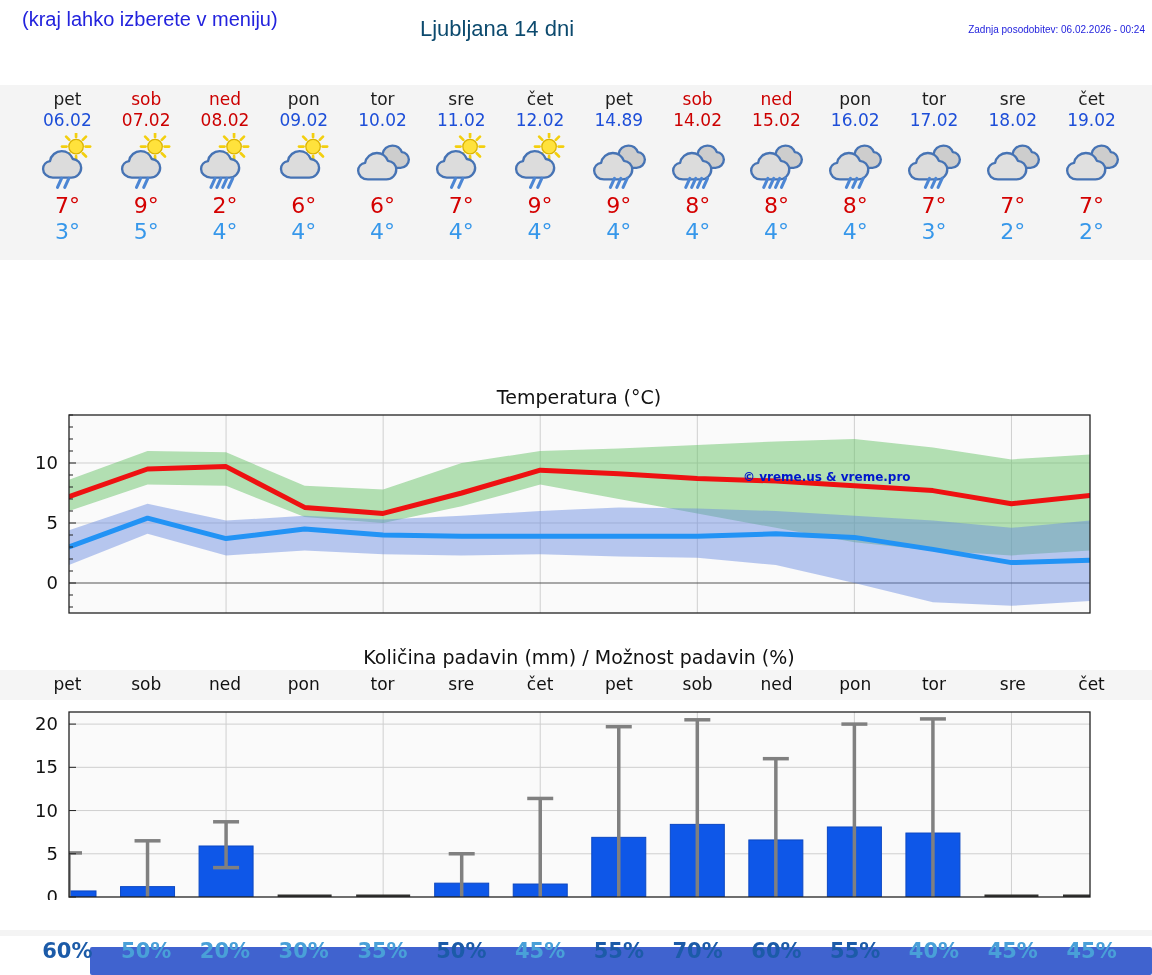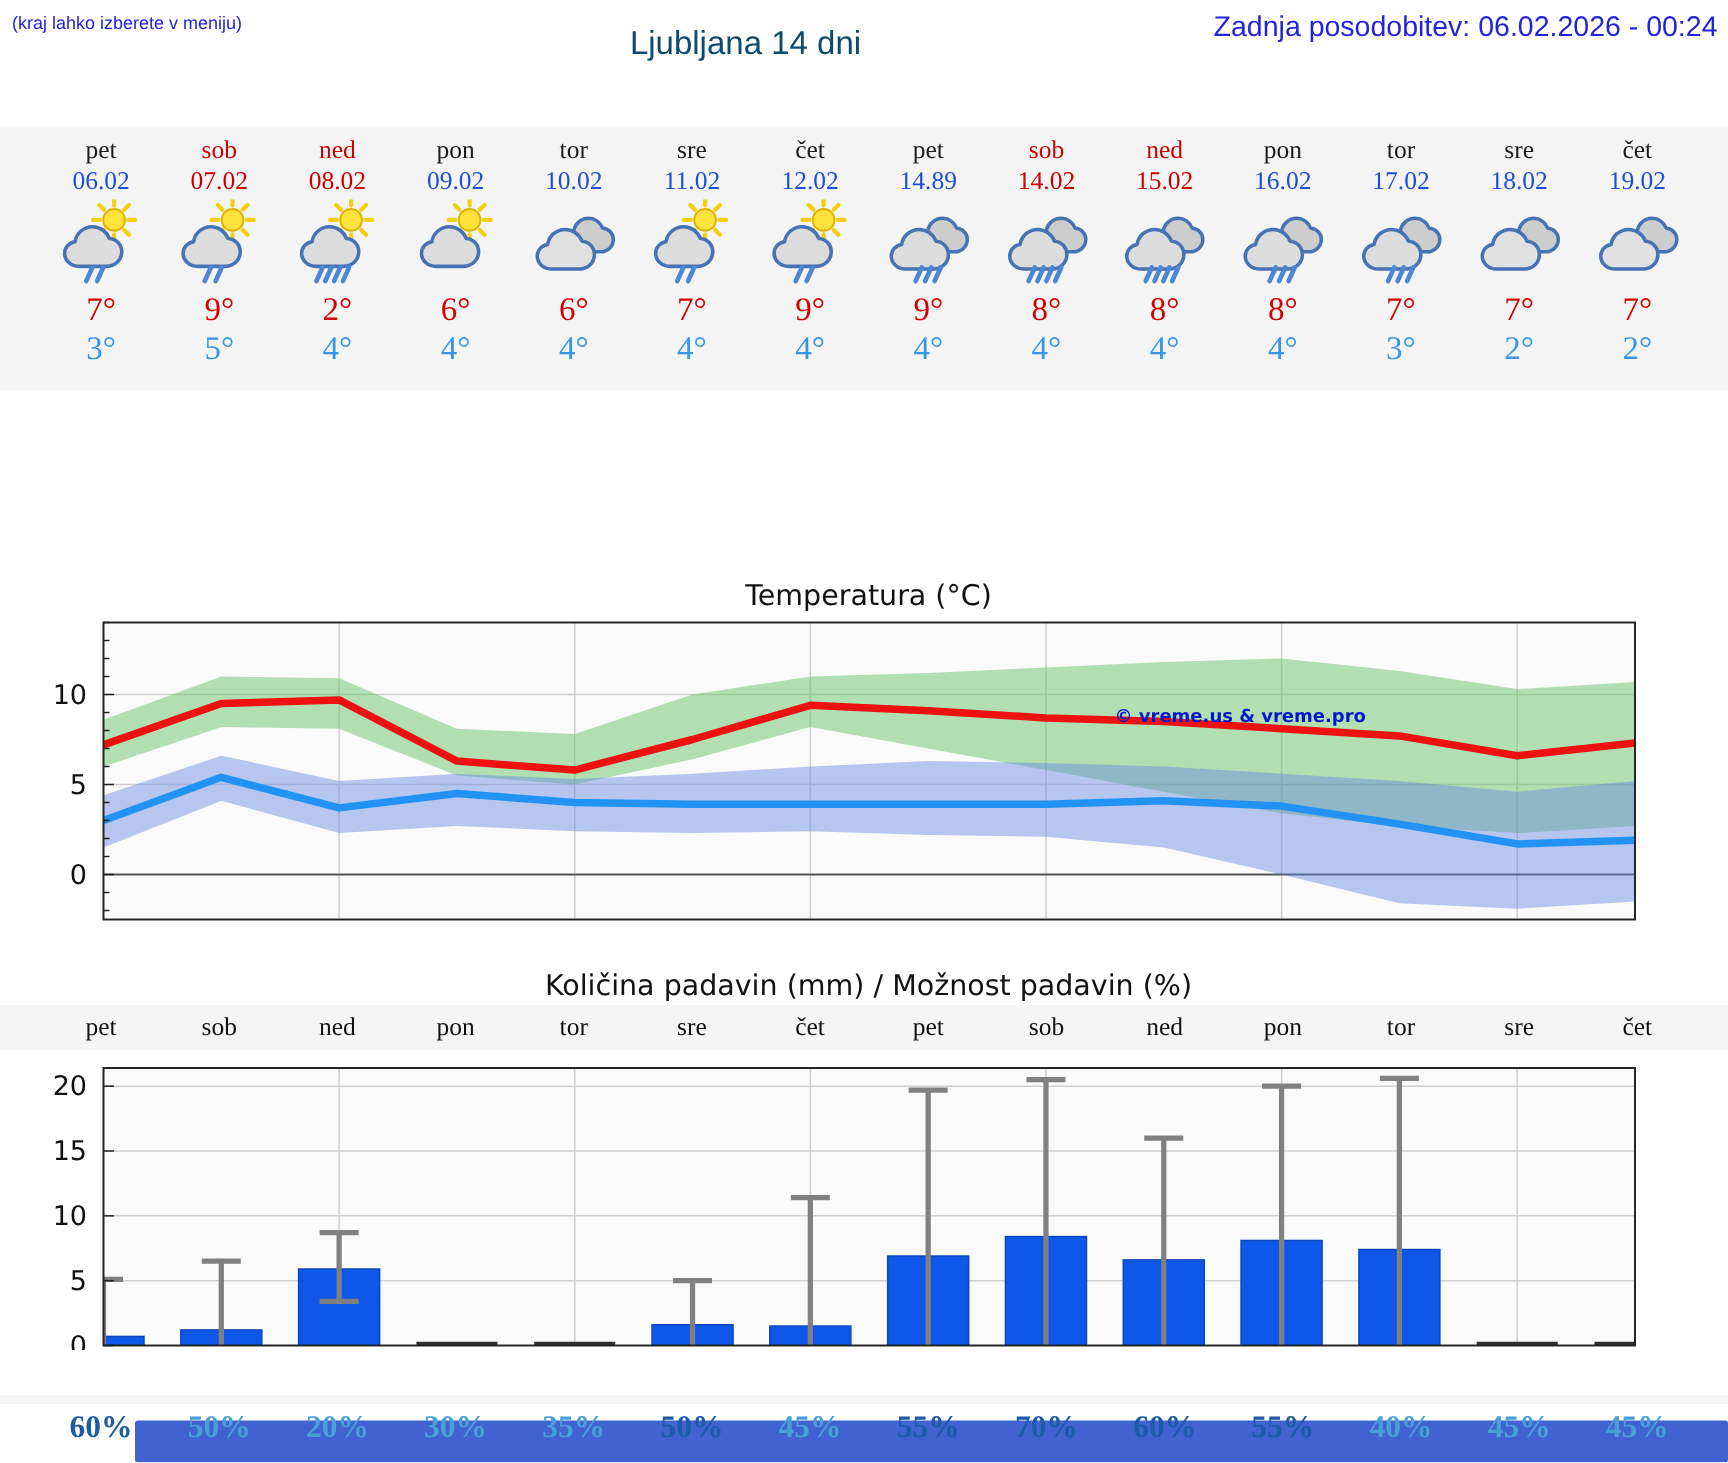--- a/index.html
+++ b/index.html
@@ -1,27 +1,27 @@
 <!DOCTYPE html>
 <html><head>
 <meta charset="utf-8">
 <style>
   html,body{margin:0;padding:0;background:#fff;}
   #page{position:relative;width:1152px;height:975px;background:#fff;overflow:hidden;
         font-family:"DejaVu Sans",sans-serif;color:#1a1a1a;}
   
-  #hdr-note{position:absolute;left:8px;top:8px;font-family:"Liberation Sans",sans-serif;
-            font-size:12px;color:#2323dd;}
+  #hdr-note{position:absolute;left:22px;top:8px;font-family:"Liberation Sans",sans-serif;
+            font-size:20px;color:#2323dd;}
   #hdr-title{position:absolute;left:0;top:16px;width:994px;text-align:center;
              font-family:"Liberation Sans",sans-serif;font-size:22px;color:#0c4a6e;}
-  #hdr-upd{position:absolute;right:7px;top:8px;font-family:"Liberation Sans",sans-serif;
-           font-size:19px;color:#2323dd;}
+  #hdr-upd{position:absolute;right:7px;top:24px;font-family:"Liberation Sans",sans-serif;
+           font-size:10px;color:#2323dd;}
   
   #days-strip{position:absolute;left:0;top:85px;width:1152px;height:175px;background:#f4f4f4;}
-  .strip-inner{position:absolute;left:28px;top:0;width:1103px;display:flex;font-family:Liberation Serif, serif;}
+  .strip-inner{position:absolute;left:28px;top:0;width:1103px;display:flex;}
   .day-col{width:78.8px;display:flex;flex-direction:column;align-items:center;}
   .dname{font-size:17px;line-height:21px;margin-top:4px;color:#1c1c1c;}
   .ddate{font-size:17px;line-height:21px;color:#1d4ed8;}
   .wknd{color:#cc0000;}
   .icon{margin-top:2px;height:58px;}
   .tmax{font-size:22px;line-height:27px;margin-top:1px;color:#d40000;}
   .tmin{font-size:22px;line-height:26px;color:#3697ea;}
   
   #temp-title{position:absolute;left:0;top:386px;width:1158px;text-align:center;
               font-size:19px;color:#111;}

